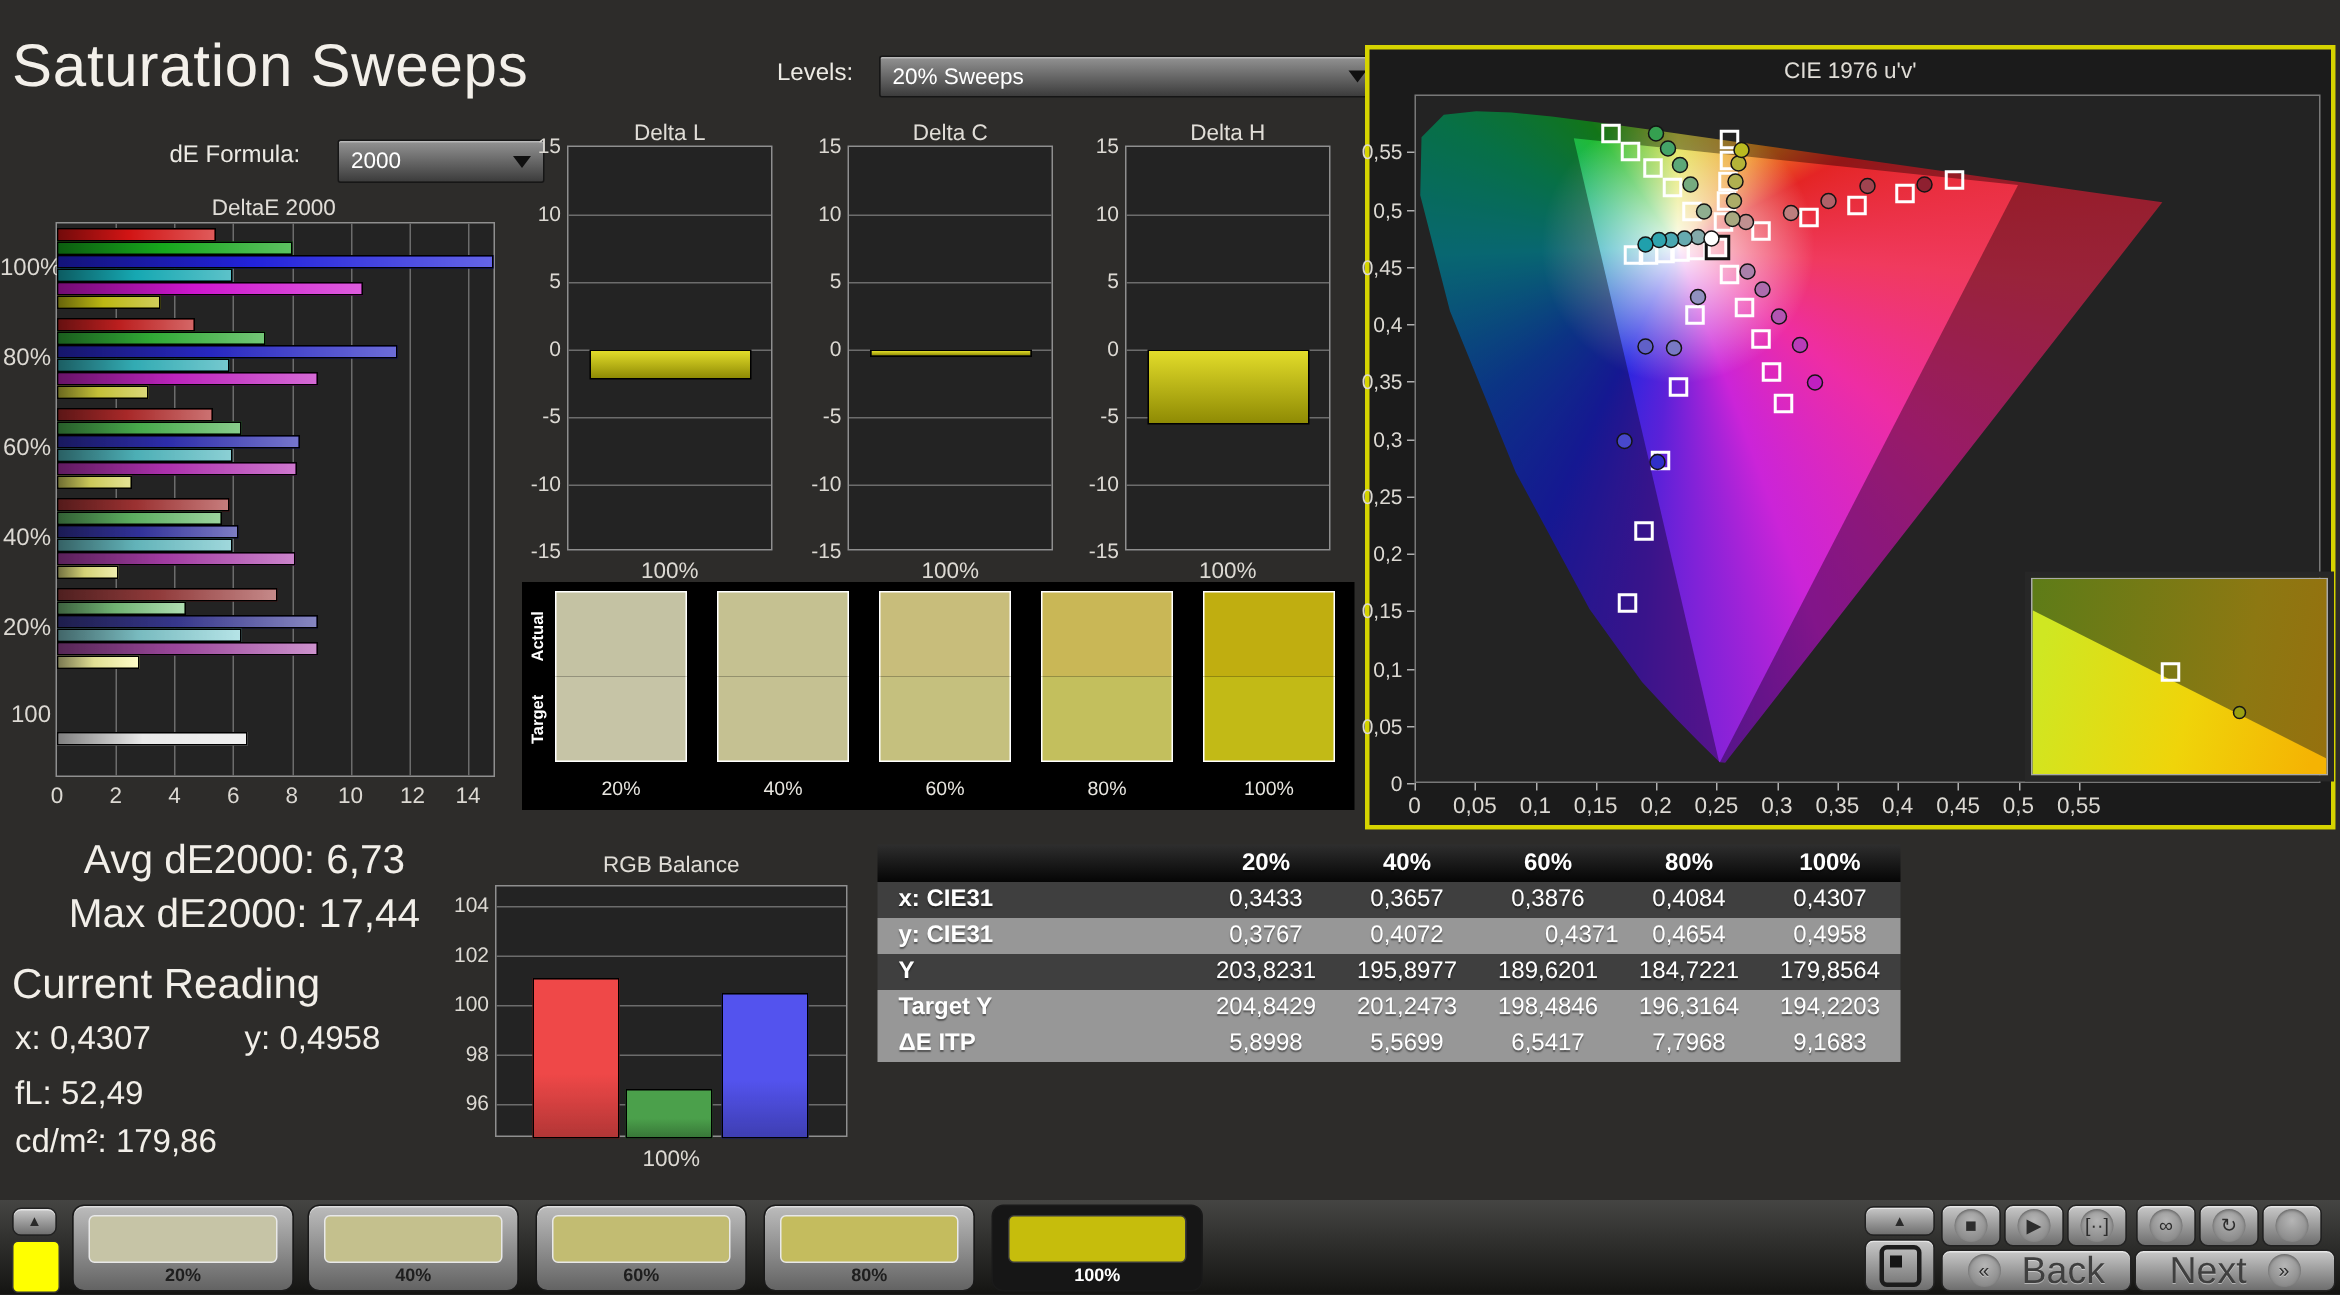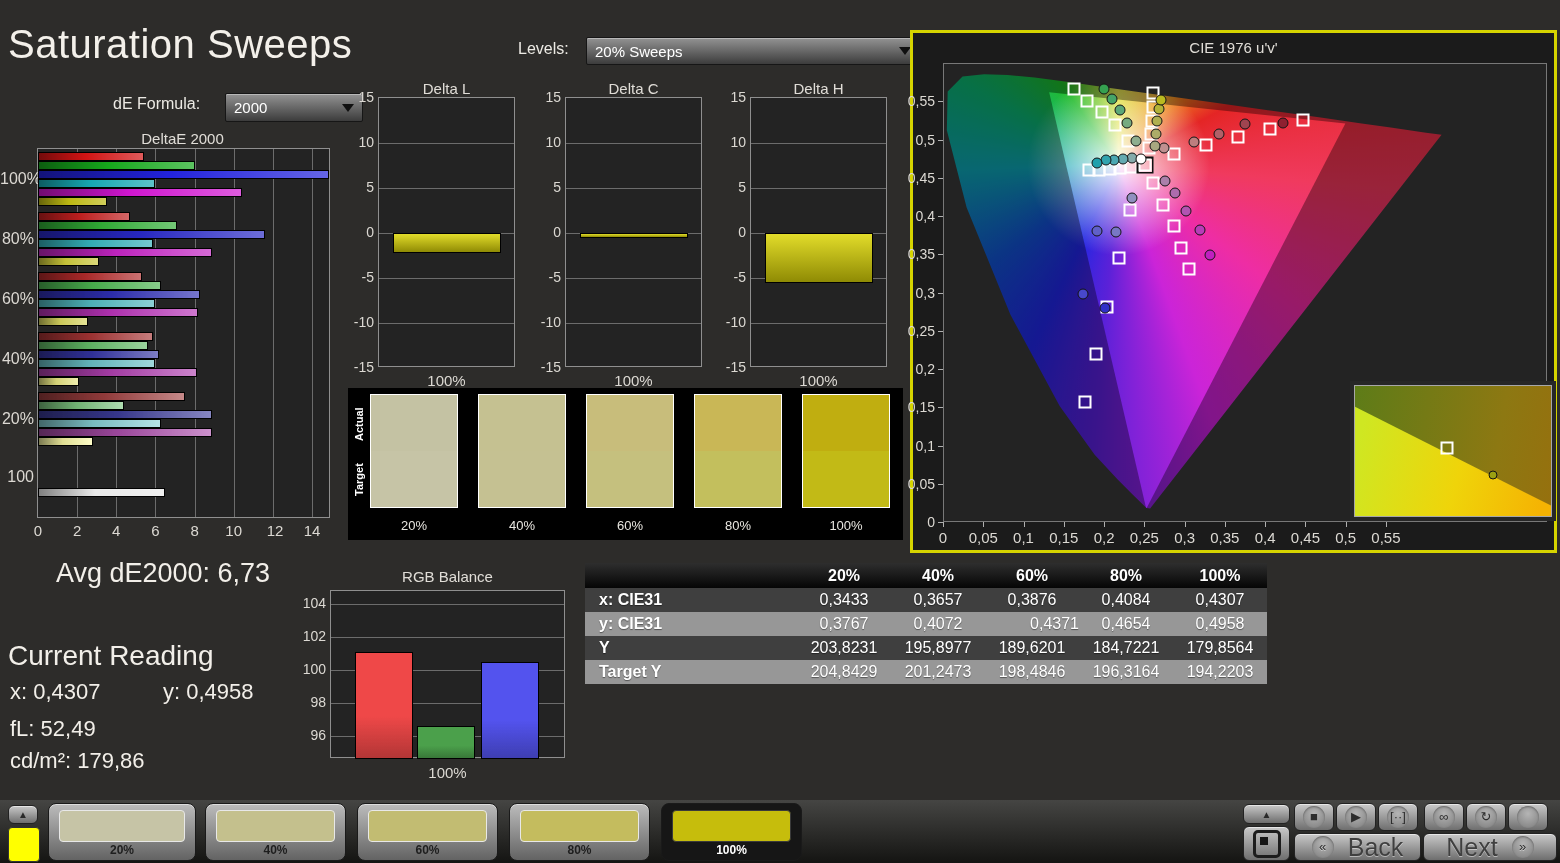--- a/index.html
+++ b/index.html
@@ -342,20 +342,21 @@
       <div class="cie-tick" style="left: 25px; top: 68.25px; width: 5px; height: 1px;"></div>
       <div class="yticklabel" style="left: -6px; width: 28px; top: 68.25px;">0,55</div>
       <div class="cie-inset">
         <div class="cie-inset-bright"></div>
         <div class="cie-square" style="left: 47%; top: 48%;"></div>
         <div class="cie-circle" style="left: 70%; top: 68%; background: rgb(154, 160, 18); width: 9px; height: 9px;"></div>
       </div>
     </div>
 
   <div class="abs bigstat" style="left:8px;top:558px;">Avg dE2000: 6,73</div>
+  <div class="abs bigstat" style="left:8px;top:594px;">Max dE2000: 17,44</div>
 
   <div class="abs reading-title" style="left:8px;top:640px;">Current Reading</div>
   <div class="abs reading-line" style="left:10px;top:679px;">
     <span>x:</span>
     <span>0,4307</span>
   </div>
   <div class="abs reading-line" style="left:163px;top:679px;">
     <span>y:</span>
     <span>0,4958</span>
   </div>
@@ -422,20 +423,28 @@
         <div class="tcell" style="width: 94px;">179,8564</div>
       </div>
       <div class="trow rlight">
         <div class="tcell lbl" style="width: 212px;">Target Y</div>
         <div class="tcell" style="width: 94px;">204,8429</div>
         <div class="tcell" style="width: 94px;">201,2473</div>
         <div class="tcell" style="width: 94px;">198,4846</div>
         <div class="tcell" style="width: 94px;">196,3164</div>
         <div class="tcell" style="width: 94px;">194,2203</div>
       </div>
+      <div class="trow rlight">
+        <div class="tcell lbl" style="width: 212px;">ΔE ITP</div>
+        <div class="tcell" style="width: 94px;">5,8998</div>
+        <div class="tcell" style="width: 94px;">5,5699</div>
+        <div class="tcell" style="width: 94px;">6,5417</div>
+        <div class="tcell" style="width: 94px;">7,7968</div>
+        <div class="tcell" style="width: 94px;">9,1683</div>
+      </div>
     </div>
 
   <div class="abs bottom-bar">
     <div class="btn-gray" style="left:8px;top:5px;width:30px;height:19px;">
       <span class="upglyph">▲</span>
     </div>
     <div class="current-swatch" id="current-swatch" style="background: rgb(255, 255, 0);"></div>
 
     <div id="patch-buttons">
         <div class="patch-btn" style="left: 48px; width: 148px;">

